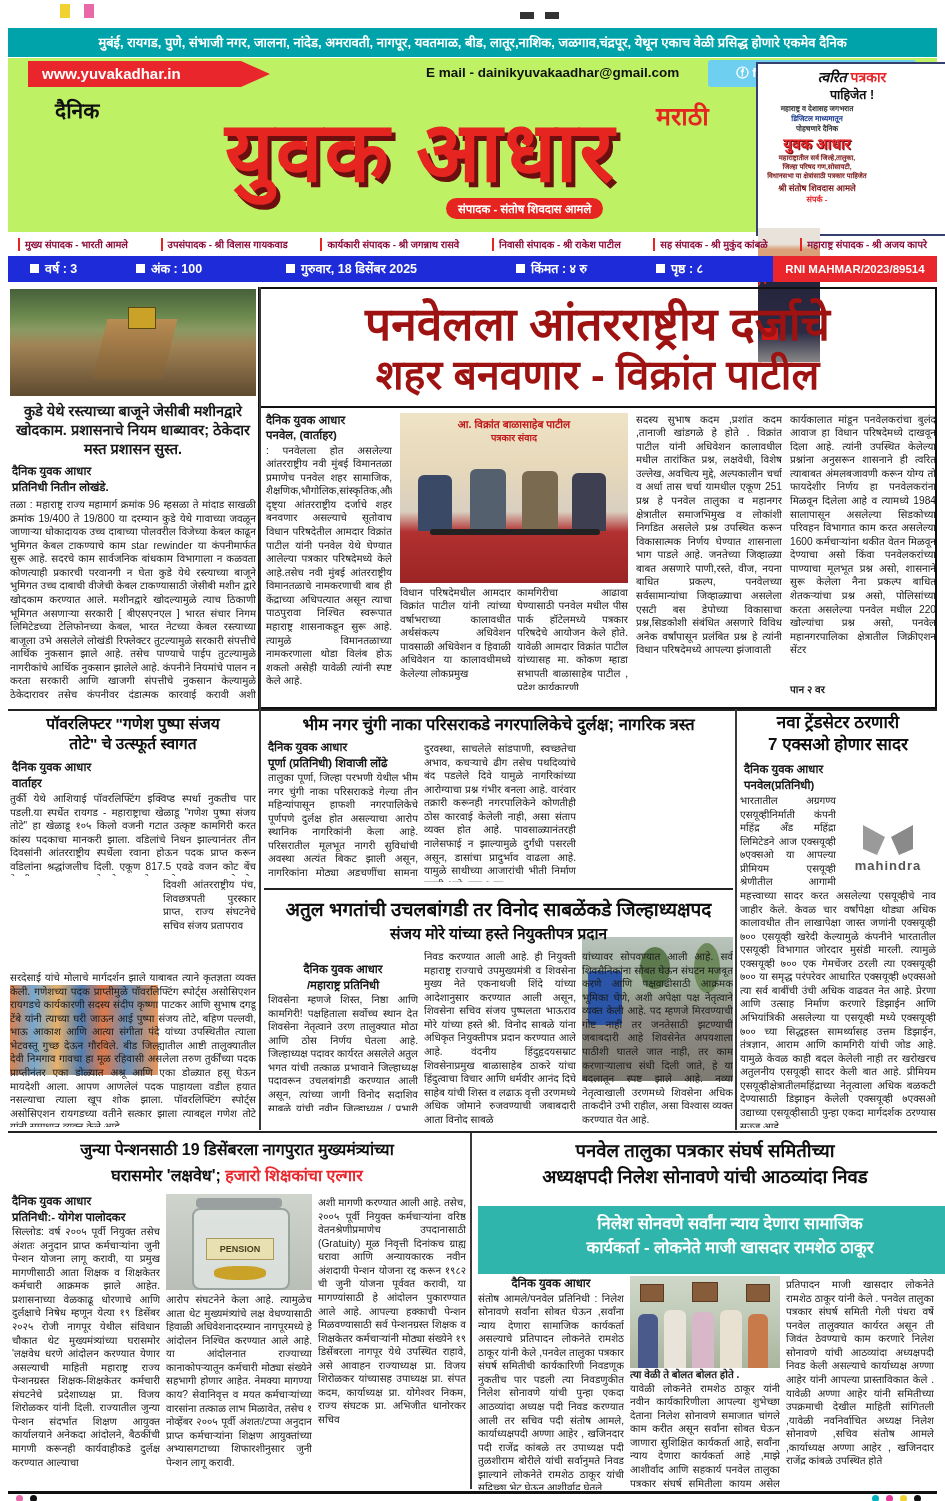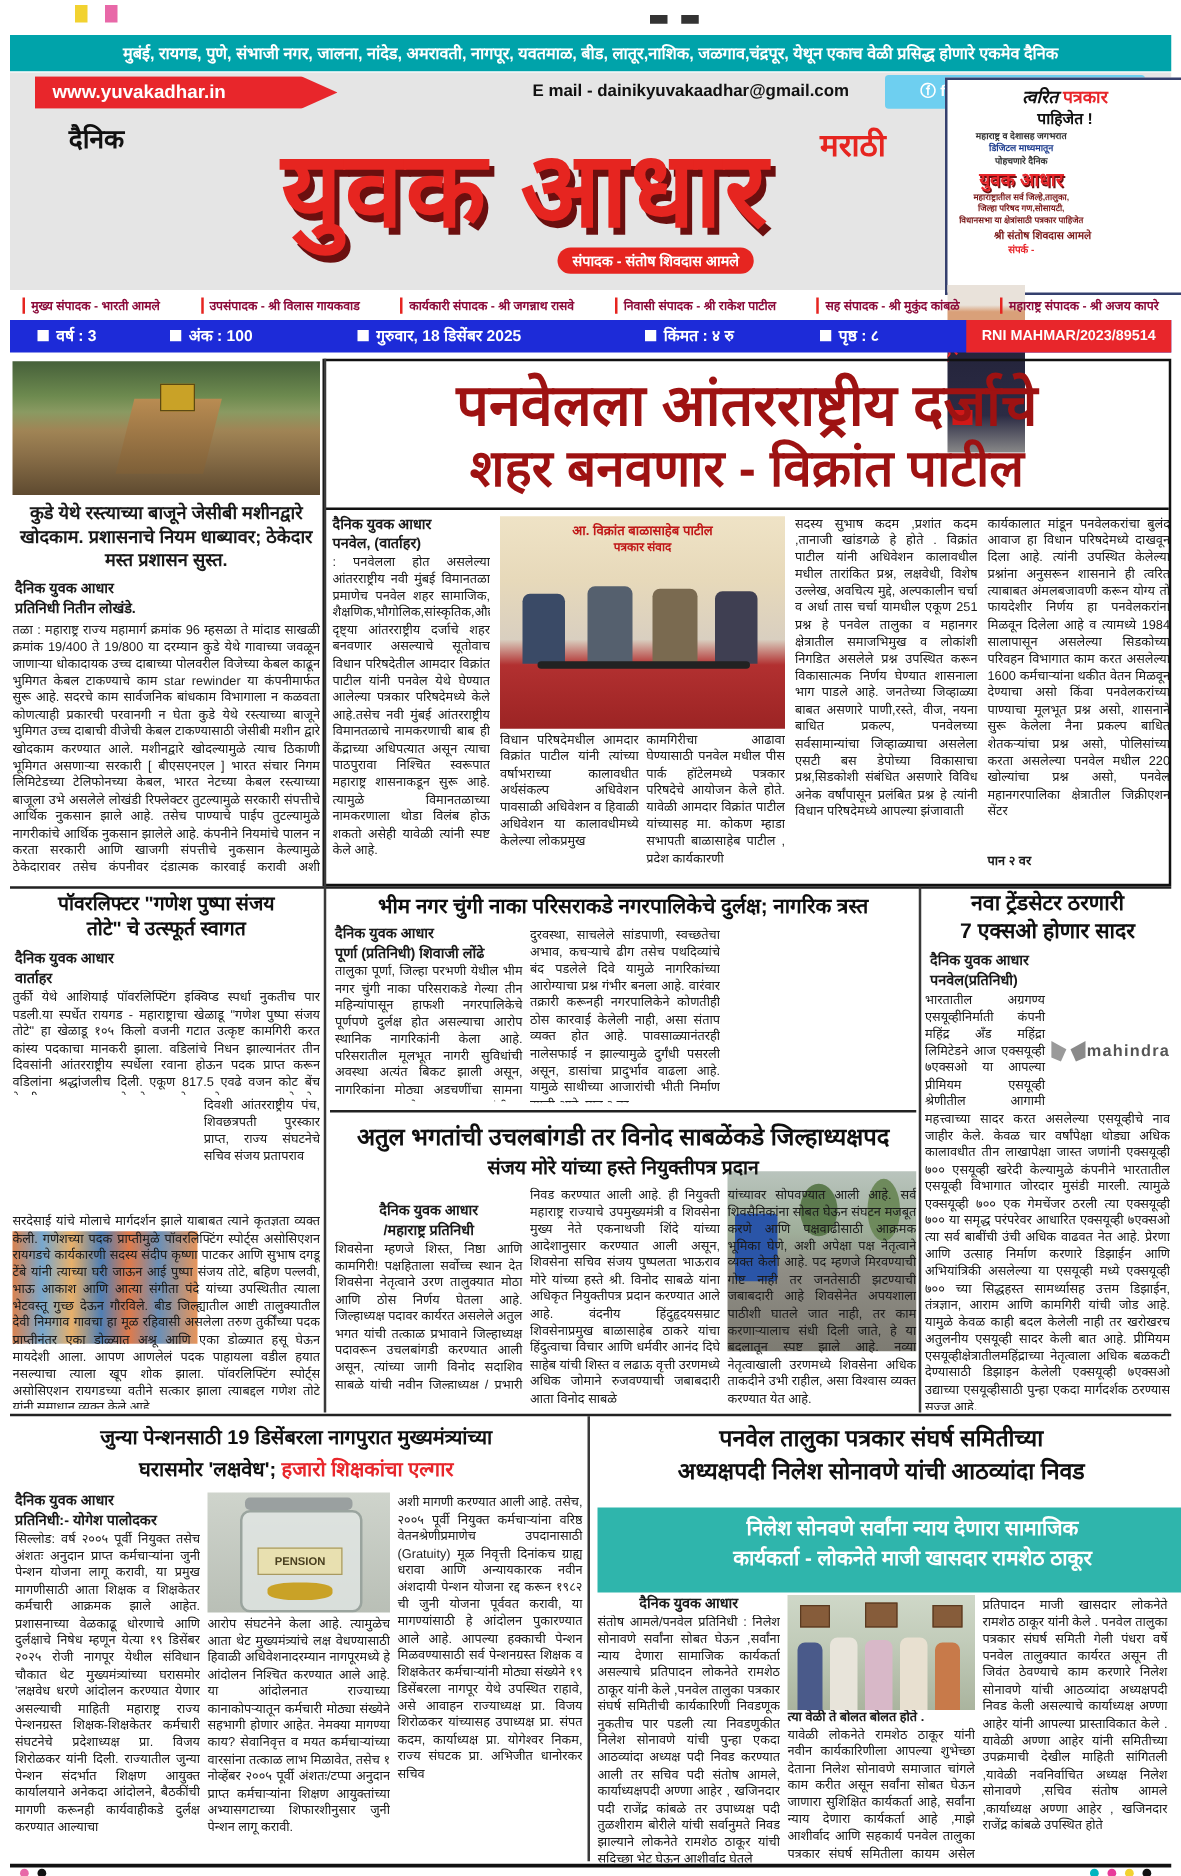--- a/index.html
+++ b/index.html
@@ -10,21 +10,21 @@
   .ctr{text-align:center;}
   .body-txt{font-size:10.2px;line-height:1.33;overflow:hidden;}
   .byline{font-weight:bold;font-size:11.5px;line-height:1.35;}
   .hl-black{font-weight:bold;color:#101010;}
   .hl-red{color:#9e1212;font-weight:bold;}
   .vrule{background:#3a3a3a;width:1.5px;}
   .hrule{background:#222;height:2px;}
   
   .ticker{background:#00a3aa;color:#fff;font-weight:bold;font-size:13px;line-height:29px;text-align:center;}
   
-  .header-pink{background:#e5e5e5;text-decoration:underline;}
+  .header-pink{background:#bef264;text-decoration:underline;}
   .site-arrow{background:#e8262b;color:#fff;font-weight:bold;font-size:15px;line-height:26px;
               padding-left:14px;clip-path:polygon(0 0,88% 0,100% 50%,88% 100%,0 100%);}
   .fb-box{background:#6ecff0;color:#fff;font-weight:bold;font-size:12.5px;line-height:27px;border-radius:3px;text-align:center;}
   .paper-title{font-weight:800;color:#e62520;text-shadow:4px 5px 0 #6b0f0f;letter-spacing:2px;line-height:1;}
   .editor-pill{background:#e62520;color:#fff;font-size:11.5px;font-weight:bold;padding:3px 12px;border-radius:11px;}
   .ad-box{background:#fff;border:2px solid #35406e;}
   
   .editors-bar{display:flex;justify-content:space-between;align-items:center;font-size:9.8px;font-weight:bold;color:#8b0b3a;padding:0 10px;}
   .editors-bar span{border-left:2px solid #e62520;padding-left:5px;}
   
@@ -69,21 +69,21 @@
       </div>
       <div class="ctr" style="font-size:12.5px;font-weight:bold;color:#111;">पाहिजेत !</div>
       <div style="width:112px;">
         <div class="ctr" style="font-size:7.3px;font-weight:bold;color:#333;">महाराष्ट्र व देशासह जगभरात</div>
         <div class="ctr" style="font-size:7.3px;font-weight:bold;color:#1b3a8c;">डिजिटल माध्यमातून</div>
         <div class="ctr" style="font-size:7.3px;font-weight:bold;color:#333;">पोहचणारे दैनिक</div>
         <div class="ctr" style="font-size:15px;font-weight:800;color:#e8262b;text-shadow:1px 1px 0 #6b0f0f;">युवक आधार</div>
         <div class="ctr" style="font-size:6.8px;font-weight:bold;color:#7a1a1a;">महाराष्ट्रातील सर्व जिल्हे,तालुका,</div>
         <div class="ctr" style="font-size:6.8px;font-weight:bold;color:#7a1a1a;">जिल्हा परिषद गण,सोसायटी,</div>
         <div class="ctr" style="font-size:6.8px;font-weight:bold;color:#7a1a1a;">विधानसभा या क्षेत्रांसाठी पत्रकार पाहिजेत</div>
-        <div class="ctr" style="font-size:8.5px;font-weight:bold;color:#7a1a1a;margin-top:2px;text-align:right;">श्री संतोष शिवदास आमले</div>
+        <div class="ctr" style="font-size:8.5px;font-weight:bold;color:#7a1a1a;margin-top:2px;">श्री संतोष शिवदास आमले</div>
         <div class="ctr" style="font-size:8px;font-weight:bold;color:#e8262b;">संपर्क -</div>
       </div>
       <div class="abs photo" style="right:3px;top:24px;width:62px;height:134px;background:linear-gradient(180deg,#e9e2da 0%,#e9e2da 12%,#d9a079 16%,#d9a079 24%,#23233a 34%,#2b2b44 78%,#888 100%);">
         <div class="abs" style="left:-8px;top:38px;transform:rotate(-38deg);color:#e8262b;font-weight:800;font-size:12px;letter-spacing:1px;">PRESS</div>
         <div class="abs" style="left:4px;bottom:22px;width:16px;height:12px;background:#d01818;"></div>
       </div>
     </div>
   </div>
 
   <div class="abs editors-bar" style="left:8px;top:234px;width:909px;height:20px;">
@@ -192,21 +192,21 @@
 
   <div class="abs hl-black ctr" style="left:740px;top:712px;width:196px;font-size:17px;line-height:1.3;">
     <div>नवा ट्रेंडसेटर ठरणारी</div>
     <div>7 एक्सओ होणार सादर</div>
   </div>
   <div class="abs byline" style="left:744px;top:762px;">
     <div>दैनिक युवक आधार</div>
     <div>पनवेल(प्रतिनिधी)</div>
   </div>
   <div class="abs body-txt jt" style="left:740px;top:794px;width:196px;height:334px;">
-    <span style="float:right;width:96px;height:66px;margin:14px 0 2px 4px;display:flex;flex-direction:row;align-items:center;justify-content:center;background:#fff;">
+    <span style="float:right;width:96px;height:66px;margin:14px 0 2px 4px;display:flex;flex-direction:column;align-items:center;justify-content:flex-end;background:#fff;">
       <svg width="54" height="34" viewBox="0 0 54 34">
         <polygon points="2,2 24,14 16,32 2,26" fill="#9a9a9a"></polygon>
         <polygon points="52,2 30,14 38,32 52,26" fill="#8a8a8a"></polygon>
       </svg>
       <span style="font-size:13px;font-weight:bold;color:#555;letter-spacing:1px;">mahindra</span>
     </span>
     <span>भारतातील अग्रगण्य एसयूव्हीनिर्माती कंपनी महिंद्र अँड महिंद्रा लिमिटेडने आज एक्सयूव्ही ७एक्सओ या आपल्या प्रीमियम एसयूव्ही श्रेणीतील आगामी महत्त्वाच्या सादर करत असलेल्या एसयूव्हीचे नाव जाहीर केले. केवळ चार वर्षांपेक्षा थोड्या अधिक कालावधीत तीन लाखापेक्षा जास्त जणांनी एक्सयूव्ही ७०० एसयूव्ही खरेदी केल्यामुळे कंपनीने भारतातील एसयूव्ही विभागात जोरदार मुसंडी मारली. त्यामुळे एक्सयूव्ही ७०० एक गेमचेंजर ठरली त्या एक्सयूव्ही ७०० या समृद्ध परंपरेवर आधारित एक्सयूव्ही ७एक्सओ त्या सर्व बाबींची उंची अधिक वाढवत नेत आहे. प्रेरणा आणि उत्साह निर्माण करणारे डिझाईन आणि अभियांत्रिकी असलेल्या या एसयूव्ही मध्ये एक्सयूव्ही ७०० च्या सिद्धहस्त सामर्थ्यासह उत्तम डिझाईन, तंत्रज्ञान, आराम आणि कामगिरी यांची जोड आहे. यामुळे केवळ काही बदल केलेली नाही तर खरोखरच अतुलनीय एसयूव्ही सादर केली बात आहे. प्रीमियम एसयूव्हीक्षेत्रातीलमहिंद्राच्या नेतृत्वाला अधिक बळकटी देण्यासाठी डिझाइन केलेली एक्सयूव्ही ७एक्सओ उद्याच्या एसयूव्हीसाठी पुन्हा एकदा मार्गदर्शक ठरण्यास सज्ज आहे.</span>
   </div>
 
   <div class="abs hrule" style="left:8px;top:1131px;width:929px;"></div>

